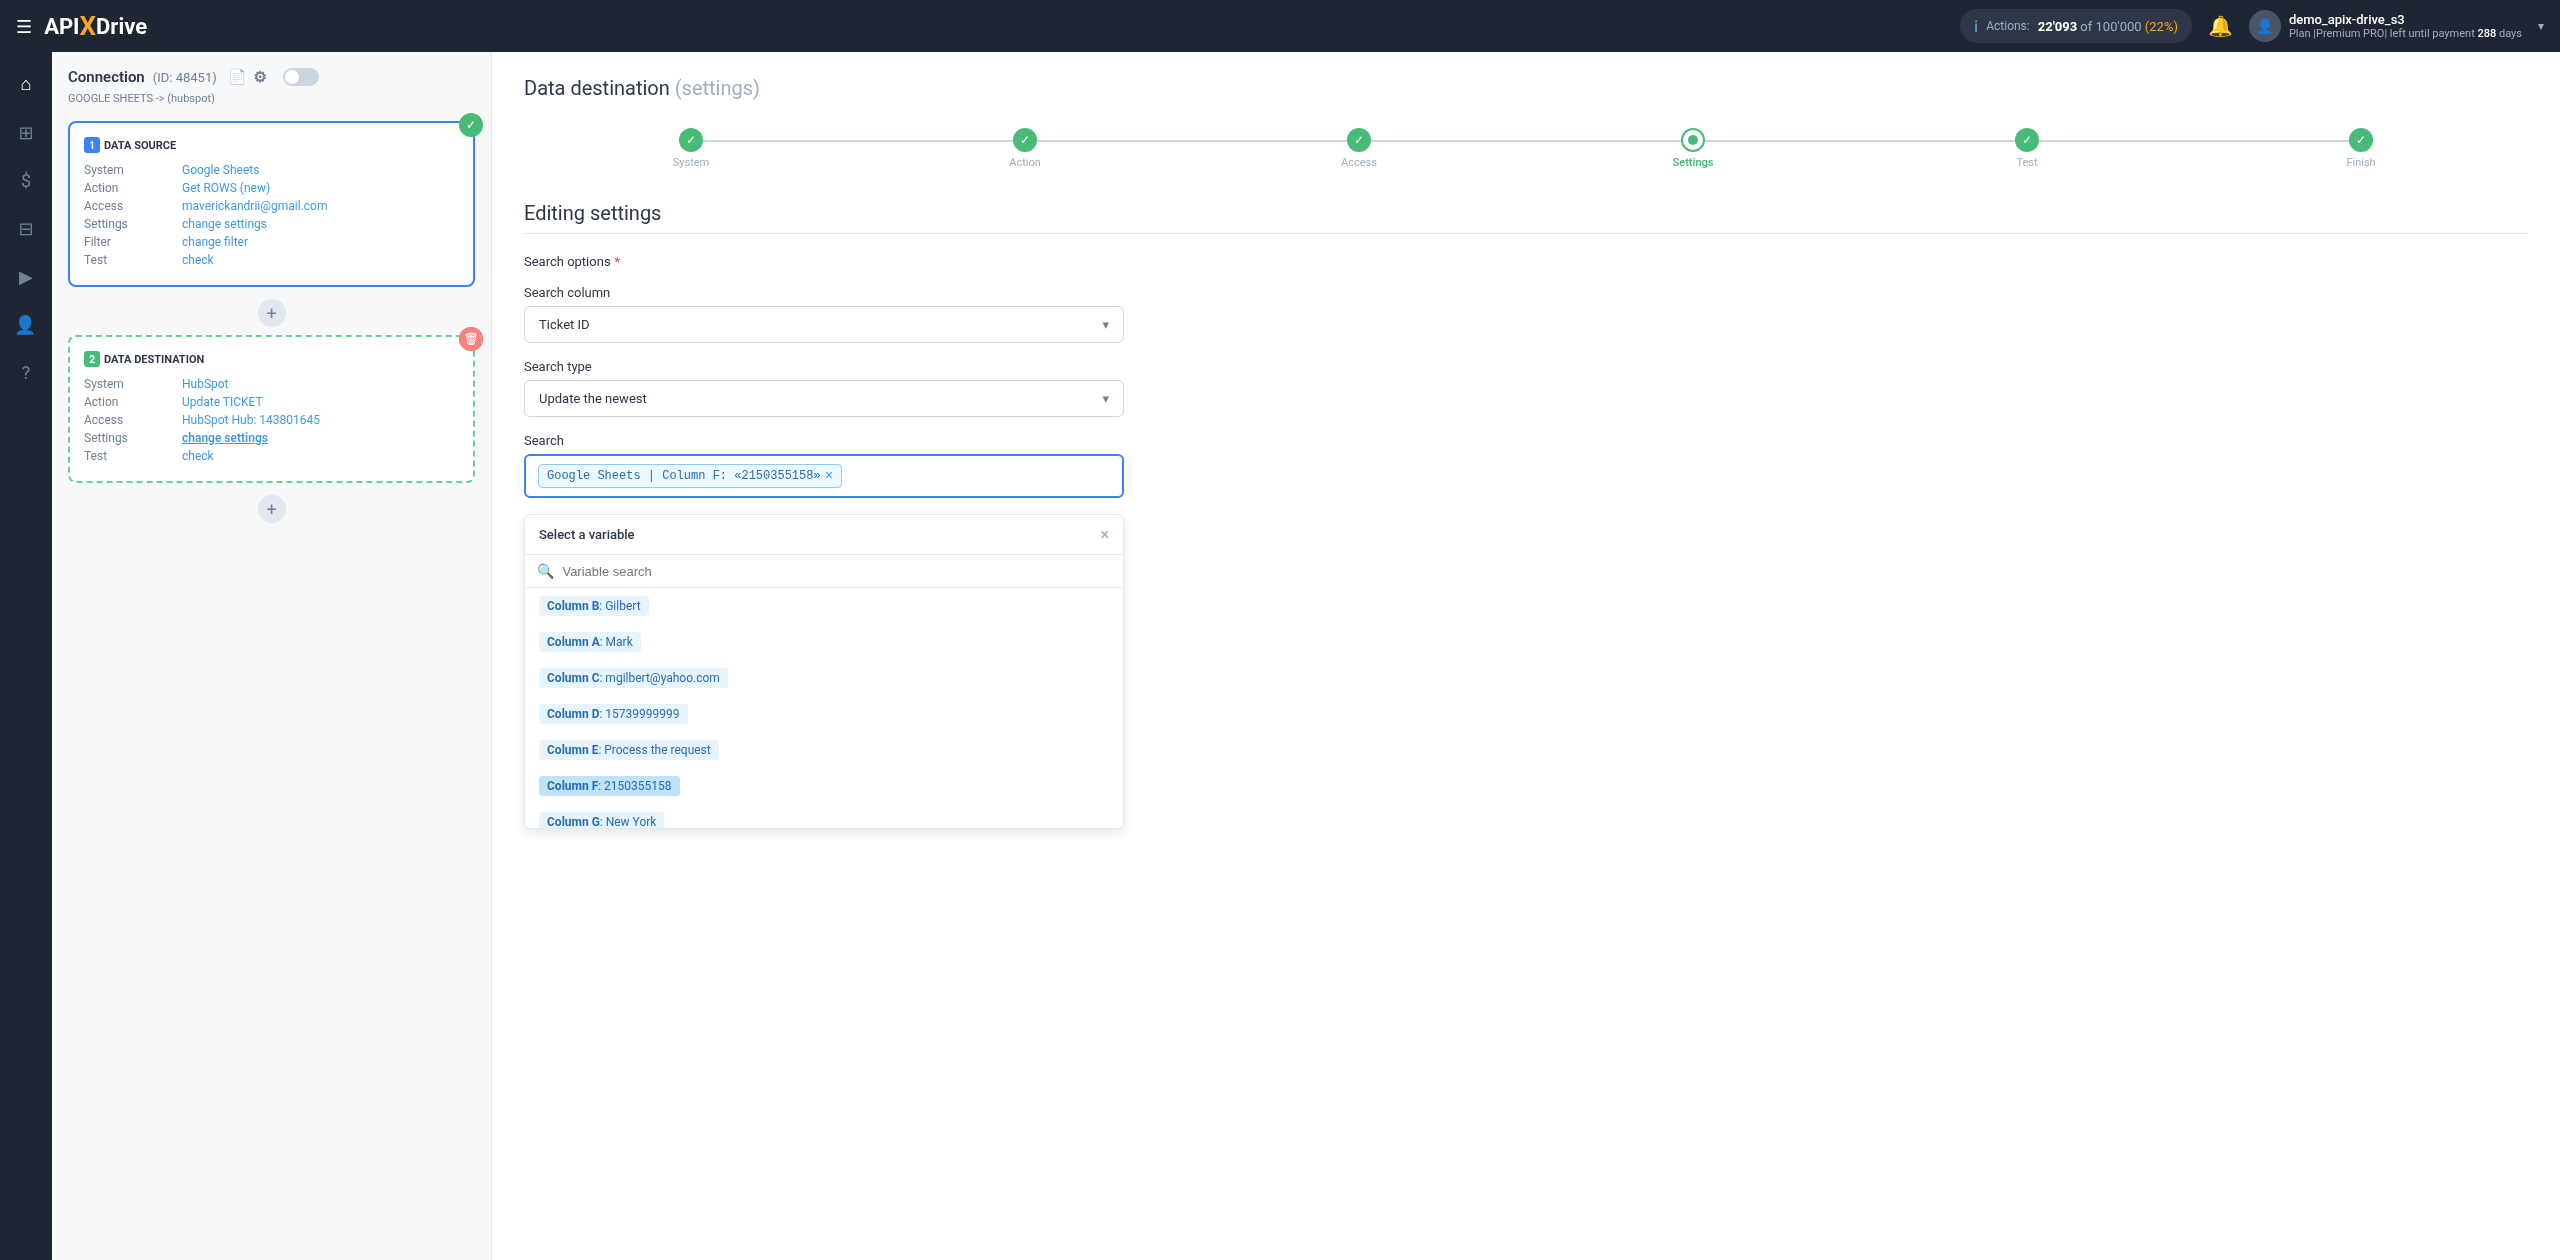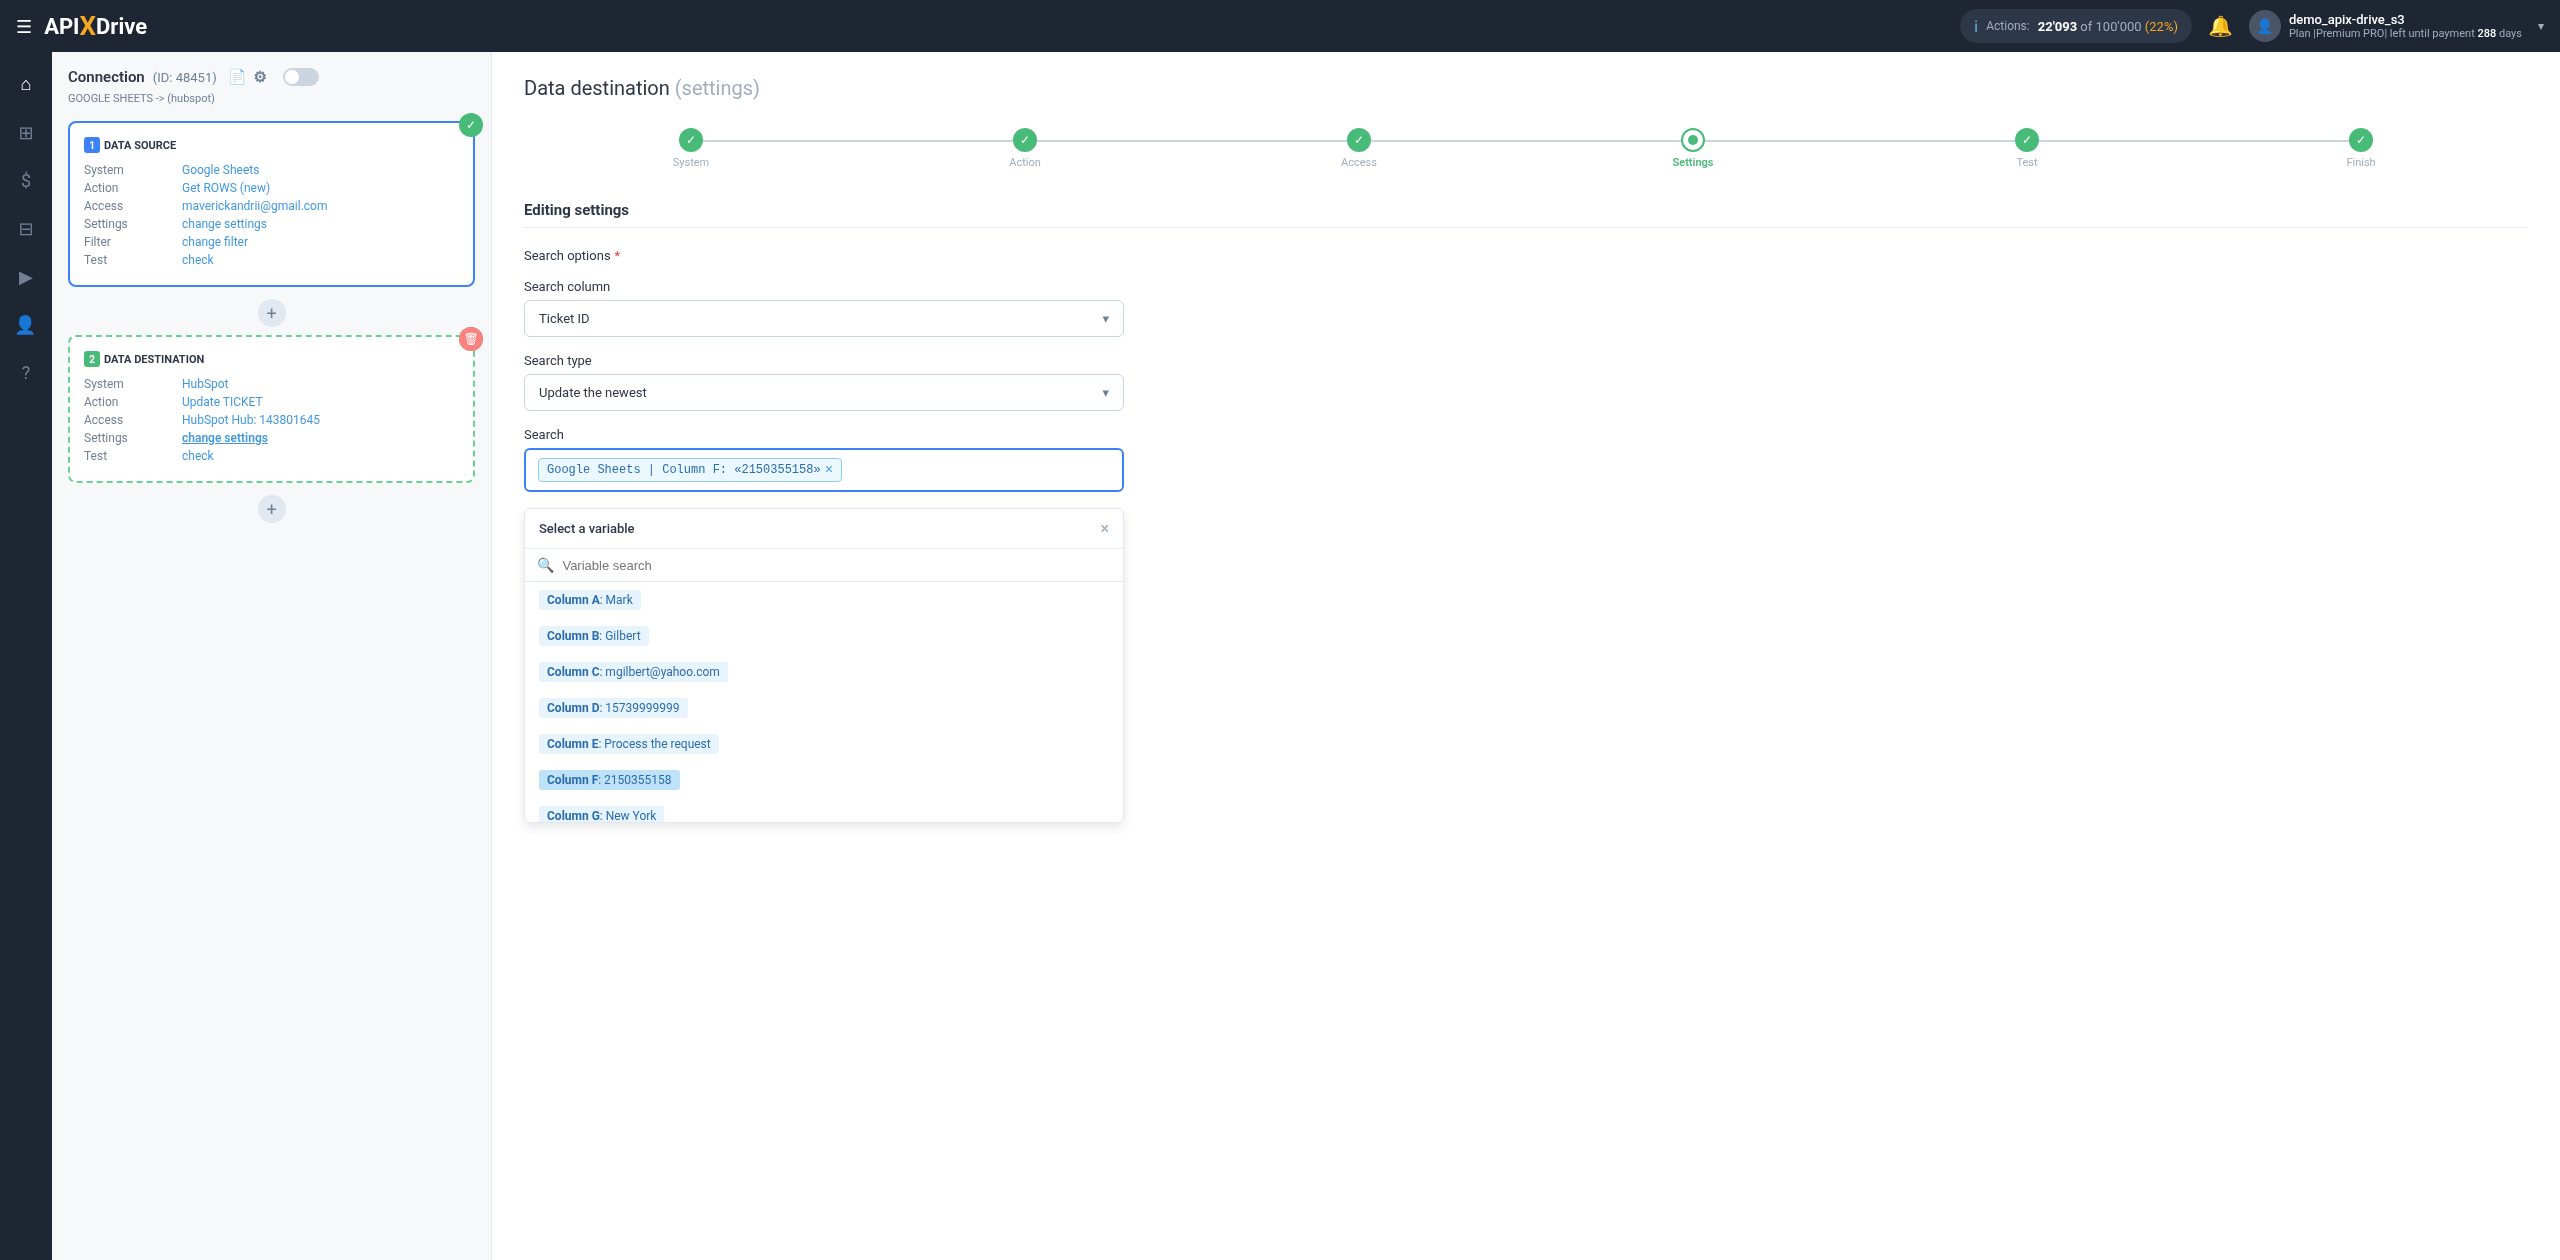--- a/index.html
+++ b/index.html
@@ -259,22 +259,22 @@
     .step-label {
       font-size: 11px;
       color: #a0aec0;
       margin-top: 4px;
       text-align: center;
     }
     .step-label.active { color: #48bb78; font-weight: 600; }
 
     
     .section-title {
-      font-size: 15px;
-      font-weight: 700;
+      font-size: 20px;
+      font-weight: 400;
       color: #2d3748;
       margin-bottom: 20px;
       border-bottom: 1px solid #e2e8f0;
       padding-bottom: 8px;
     }
     .field-label {
       font-size: 13px;
       color: #2d3748;
       margin-bottom: 6px;
       display: flex;
@@ -577,24 +577,24 @@
       <div class="dropdown-header">
         <span>Select a variable</span>
         <span class="dropdown-close">×</span>
       </div>
       <div class="search-bar">
         <span class="search-icon-dd">🔍</span>
         <input type="text" placeholder="Variable search" style="">
       </div>
       <div class="dropdown-list">
         <div class="dropdown-item">
+          <span class="dd-tag"><b>Column B</b>: Gilbert</span>
+        </div>
+        <div class="dropdown-item">
           <span class="dd-tag"><b>Column A</b>: Mark</span>
-        </div>
-        <div class="dropdown-item">
-          <span class="dd-tag"><b>Column B</b>: Gilbert</span>
         </div>
         <div class="dropdown-item">
           <span class="dd-tag"><b>Column C</b>: mgilbert@yahoo.com</span>
         </div>
         <div class="dropdown-item">
           <span class="dd-tag"><b>Column D</b>: 15739999999</span>
         </div>
         <div class="dropdown-item">
           <span class="dd-tag"><b>Column E</b>: Process the request</span>
         </div>

